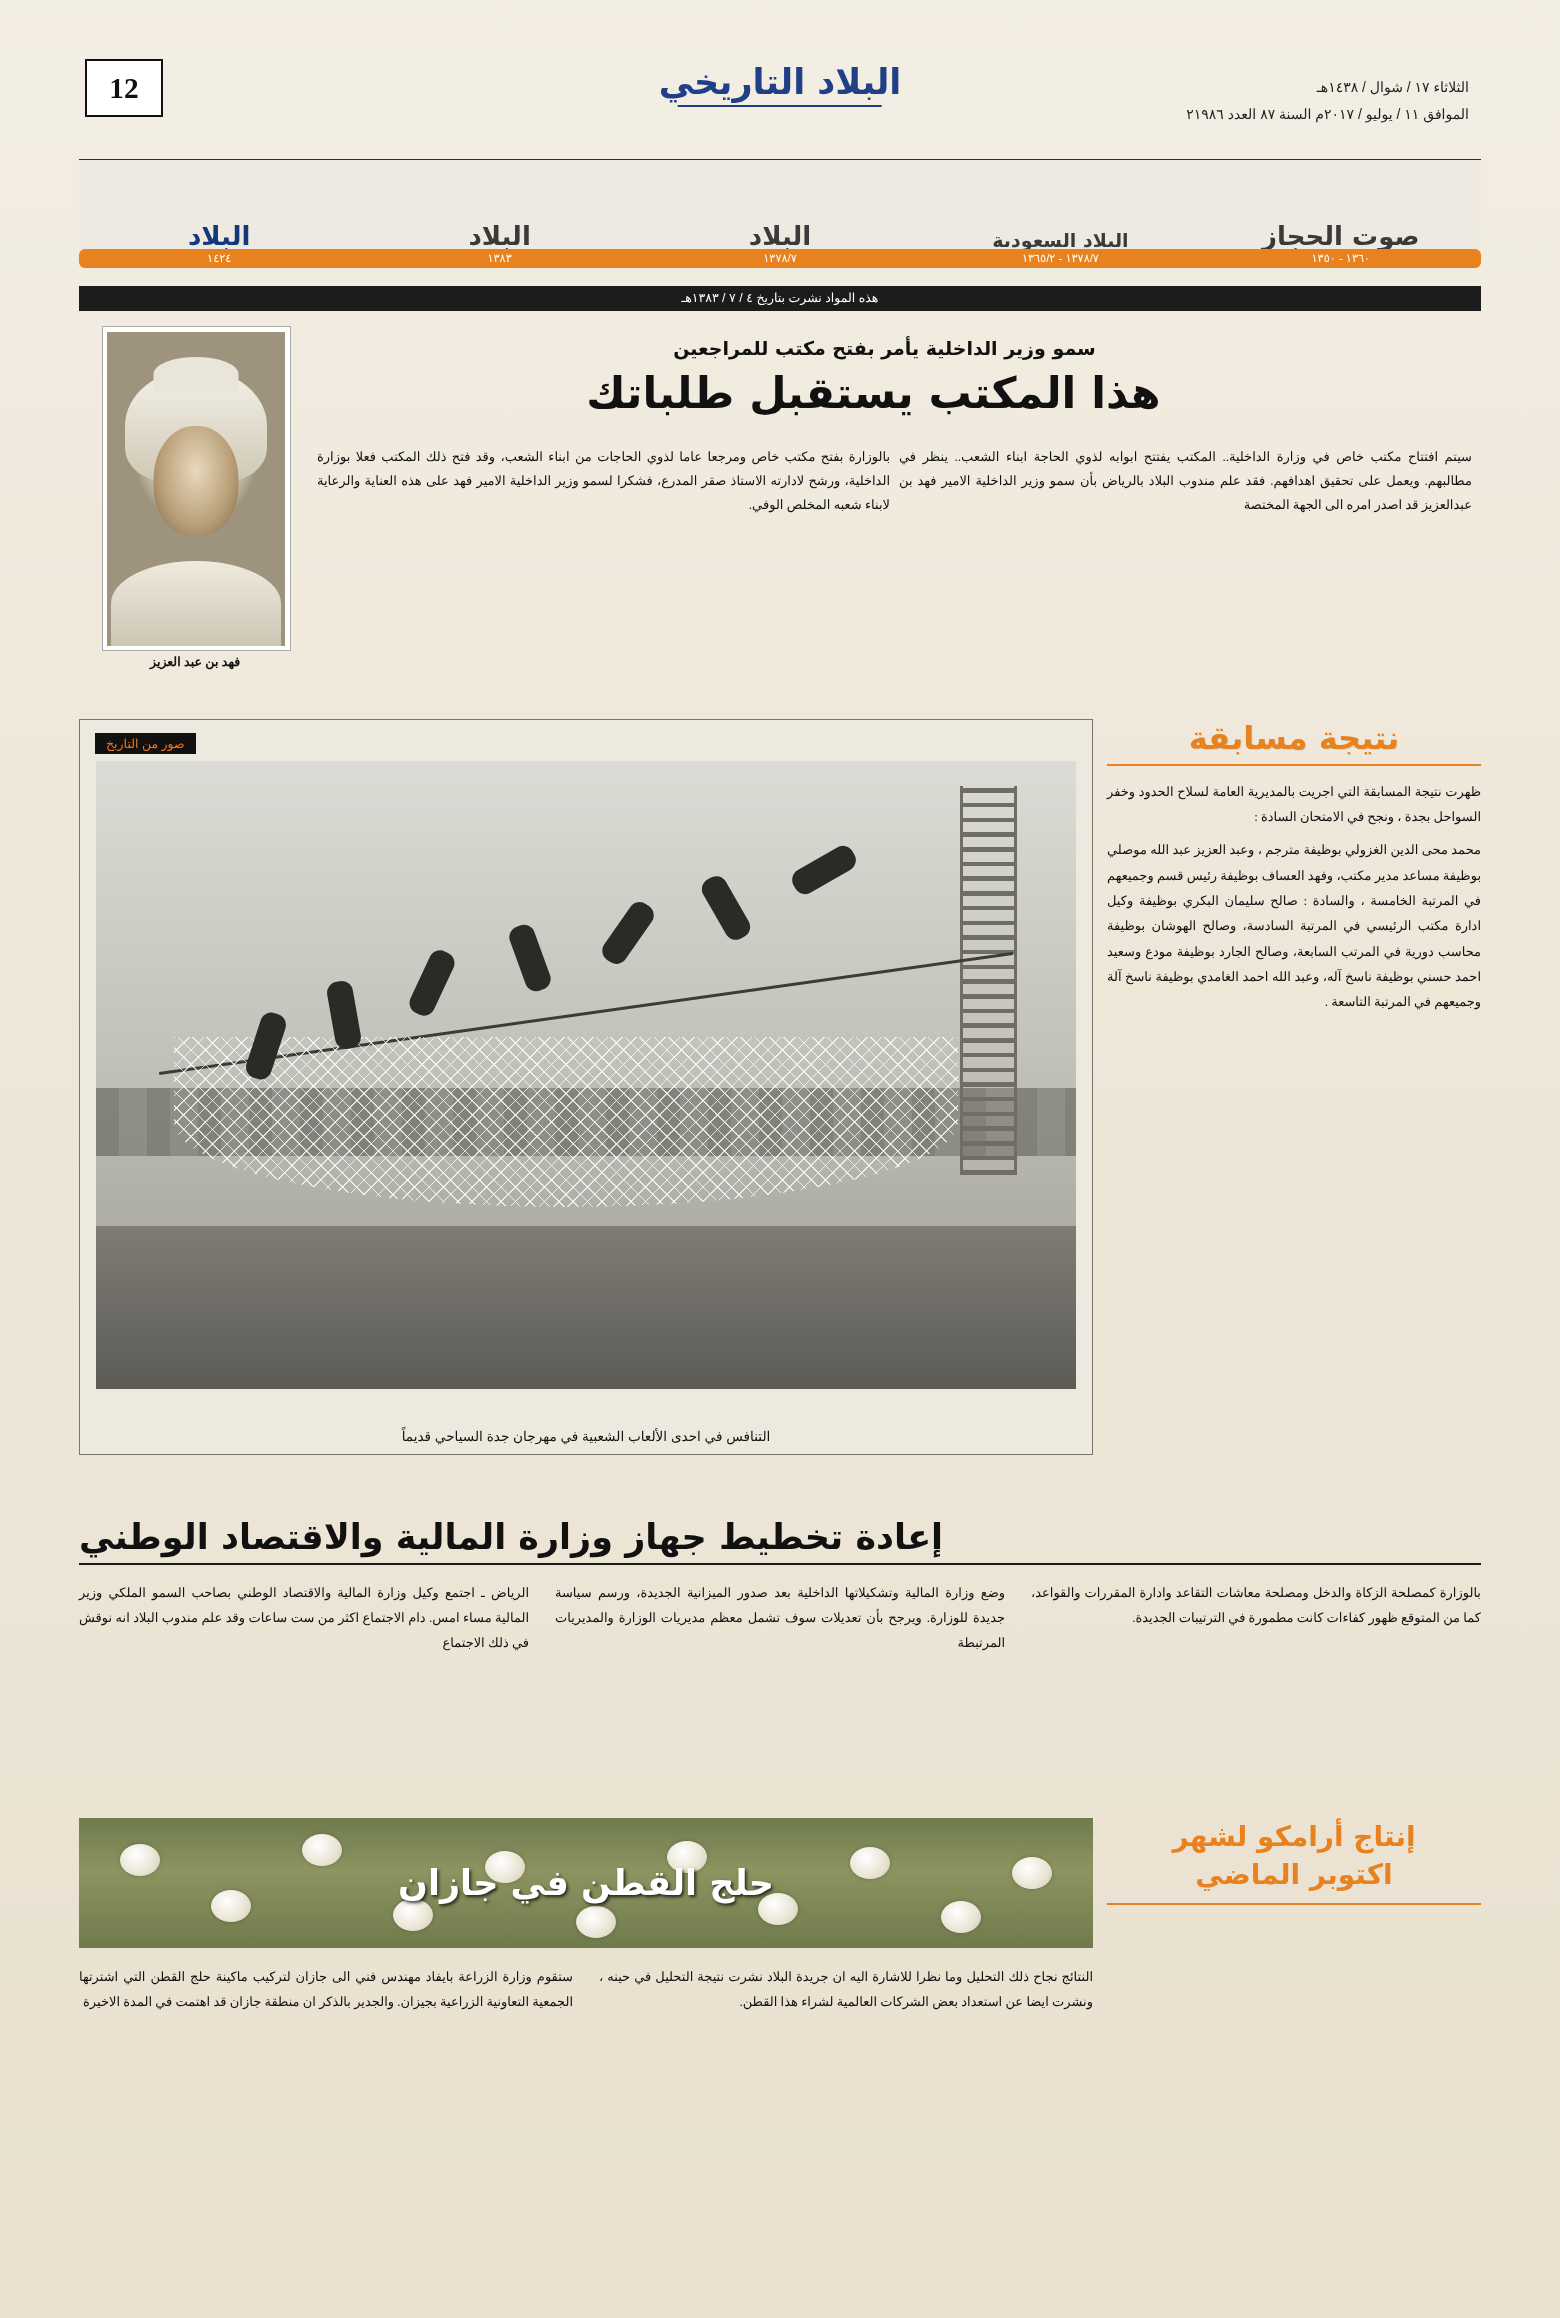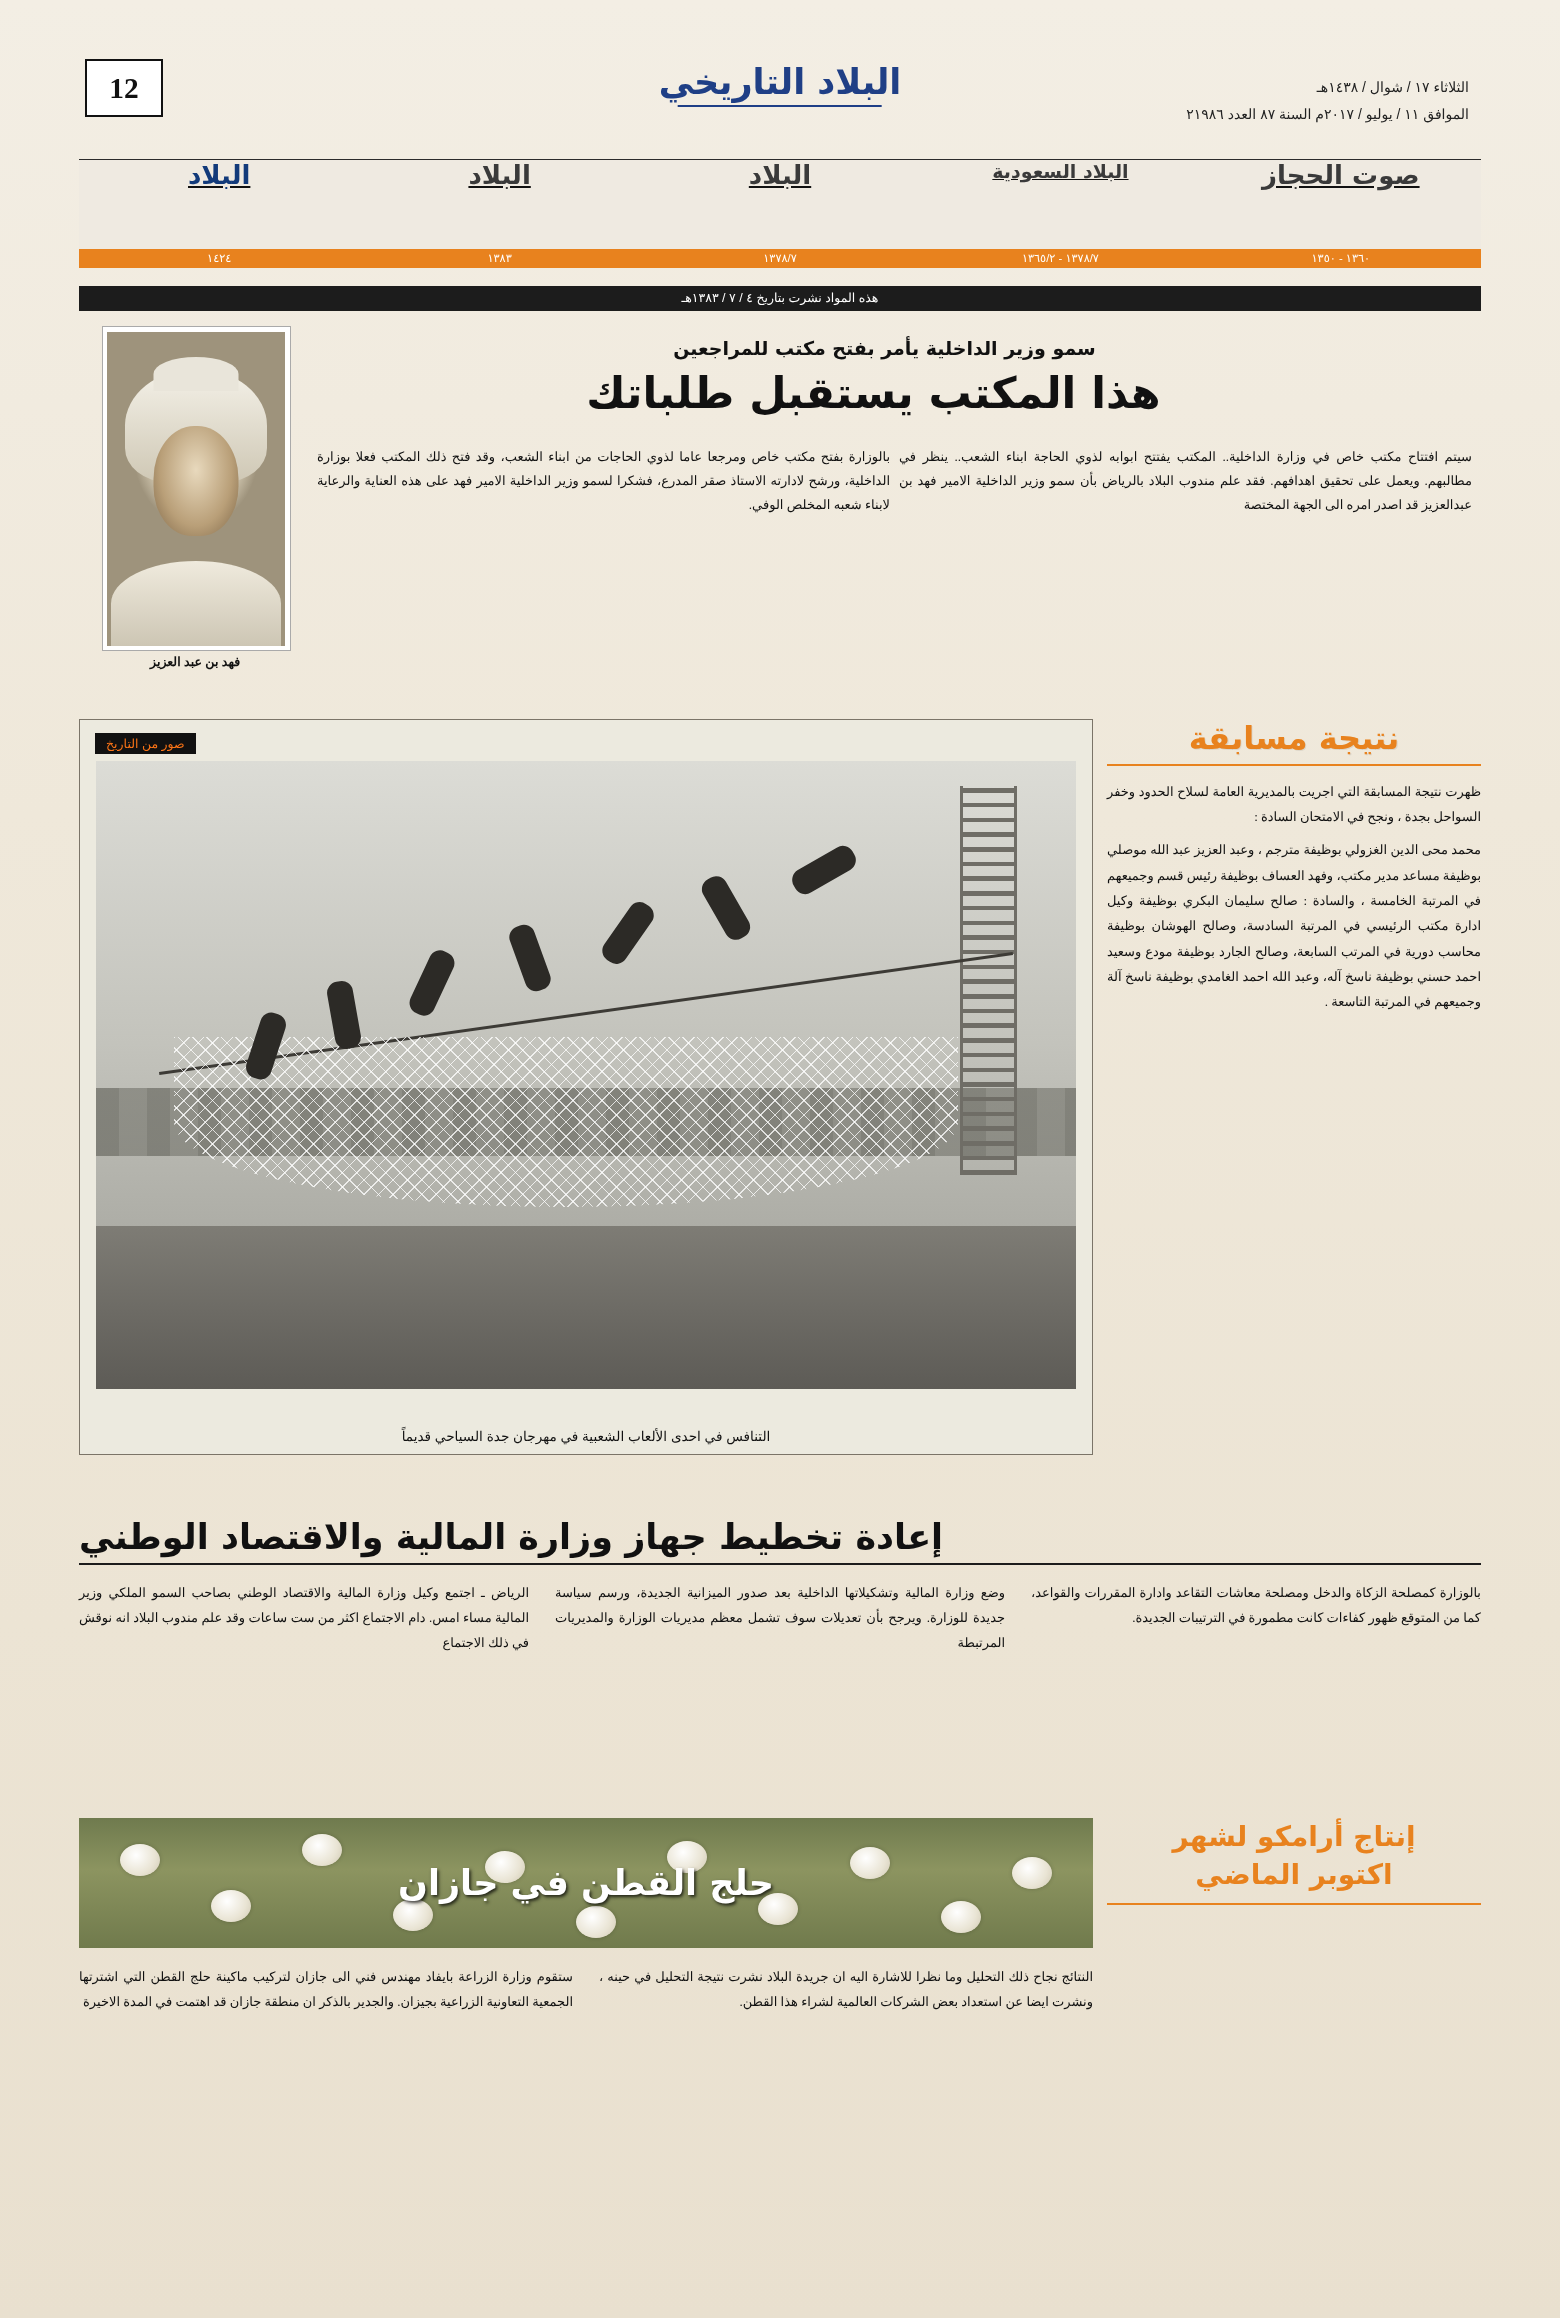--- a/index.html
+++ b/index.html
@@ -38,32 +38,31 @@
     display:flex;align-items:center;justify-content:center;
     font-size:29.4px;font-weight:bold;font-family:"Liberation Serif",serif;
   }
   
   .masthead-strip{
     position:absolute;top:159px;left:79px;right:79px;height:91px;
     background:#efeae1;border-top:1.7px solid #2b2b2b;border-bottom:0;
     display:flex;flex-direction:row-reverse;align-items:center;
   }
   .mh{
-    flex:1;height:100%;display:flex;align-items:flex-start;justify-content:center;
+    flex:1;height:100%;display:flex;align-items:flex-end;justify-content:center;
     position:relative;
-    text-decoration:underline;
   }
   .mh .big{
     font-family:"DejaVu Sans",sans-serif;font-weight:bold;color:#123a7a;
     font-size:26px;letter-spacing:-0.6px;
   }
   .mh.grey .big{color:#3a3a3a;}
   .orange-strip{
     position:absolute;top:249px;left:79px;right:79px;height:19px;
-    background:#e8821e;display:flex;flex-direction:row-reverse;
+    background:#e8821e;display:flex;flex-direction:row-reverse;border-radius:6px;
   }
   .orange-strip span{
     flex:1;text-align:center;color:#fff;font-size:11.3px;line-height:19px;
     font-family:"Liberation Sans",sans-serif;
   }
   .black-strip{
     position:absolute;top:286px;left:79px;right:79px;height:25px;
     background:#1c1c1c;color:#fff;text-align:center;font-size:12.5px;
     line-height:25px;font-family:"Liberation Sans",sans-serif;
   }

